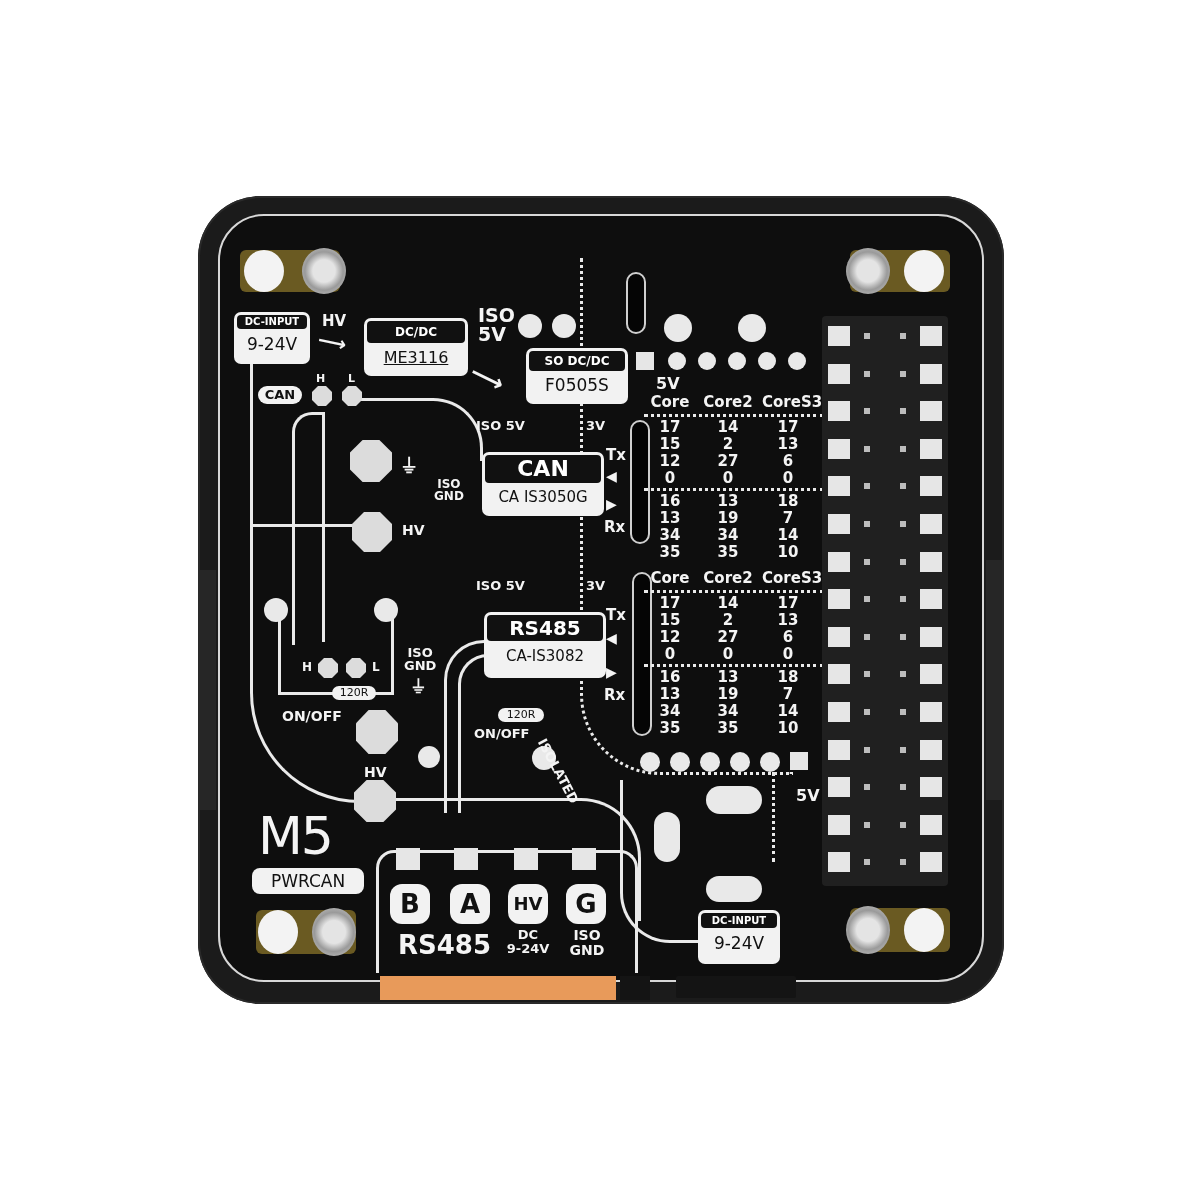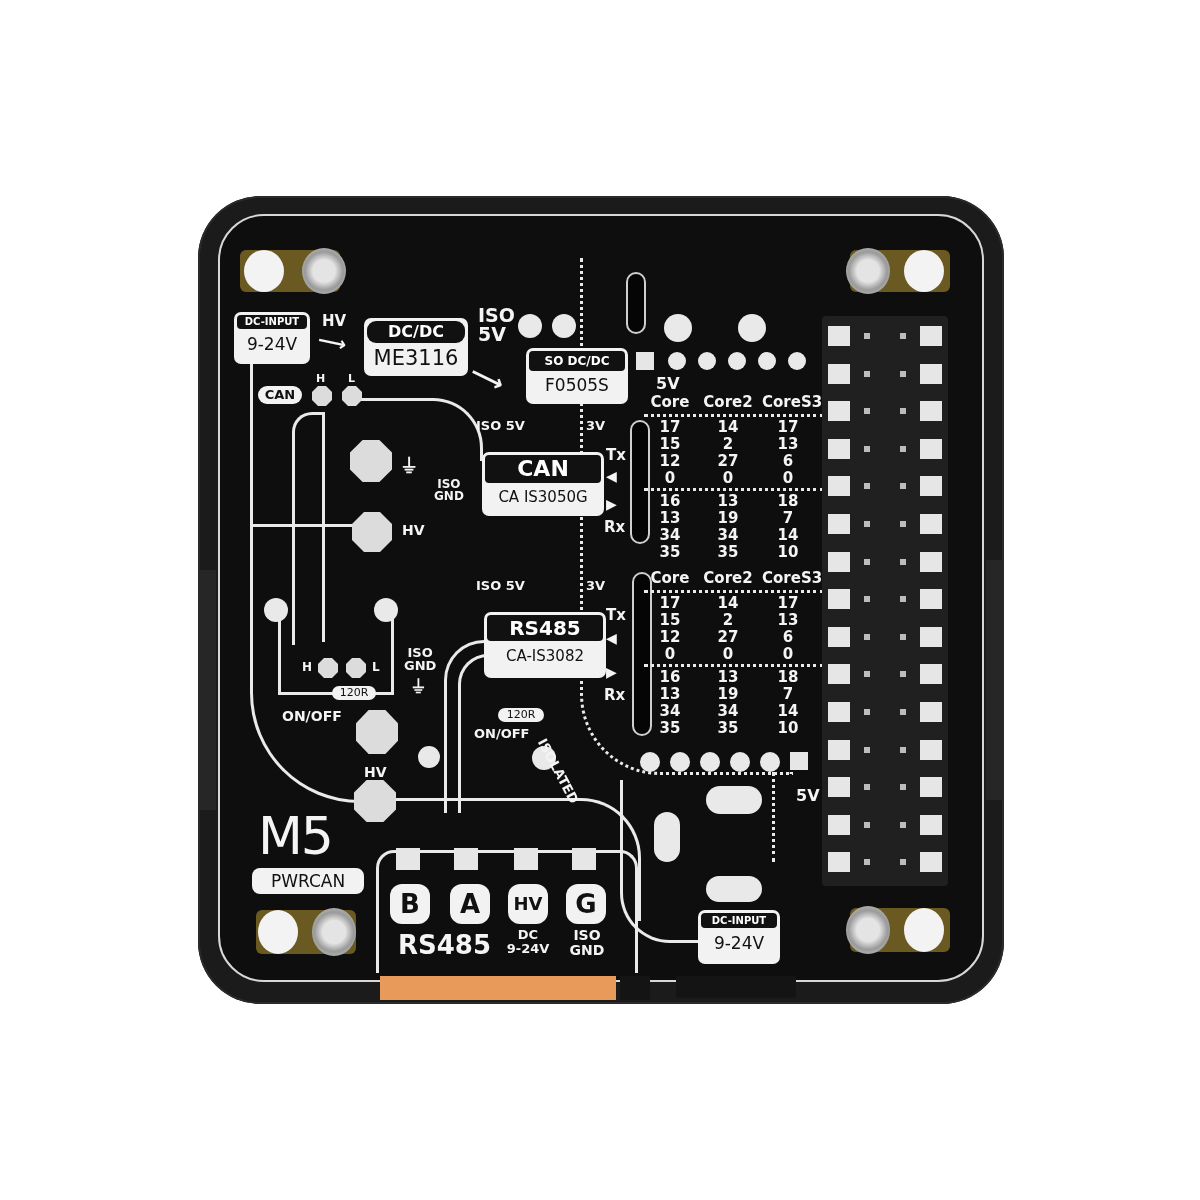--- a/index.html
+++ b/index.html
@@ -65,22 +65,22 @@
 <div class="abs dotv" style="left:772px;top:772px;width:0;height:90px;"></div>
 
 <div class="abs label-box" style="left:234px;top:312px;width:76px;height:52px;">
   <div class="label-head" style="font-size:10px;line-height:14px;">DC-INPUT</div>
   <div style="font-size:17px;line-height:30px;font-weight:normal;">9-24V</div>
 </div>
 <div class="abs silk" style="left:322px;top:312px;font-size:15px;">HV</div>
 <div class="abs silk" style="left:318px;top:330px;font-size:20px;transform:rotate(12deg);">⟶</div>
 
 <div class="abs label-box" style="left:364px;top:318px;width:104px;height:58px;">
-  <div class="label-head" style="font-size:16px;line-height:22px;border-radius:9px;">DC/DC</div>
-  <div style="font-size:21px;line-height:30px;font-weight:normal;">ME3116</div>
+  <div class="label-head" style="font-size:12px;line-height:22px;">DC/DC</div>
+  <div style="font-size:16px;line-height:30px;font-weight:normal;text-decoration:underline;">ME3116</div>
 </div>
 <div class="abs silk" style="left:470px;top:364px;font-size:24px;transform:rotate(26deg);">⟶</div>
 
 <div class="abs silk" style="left:478px;top:306px;font-size:19px;line-height:19px;">
   <div>ISO</div>
   <div>5V</div>
 </div>
 <div class="abs pad" style="left:518px;top:314px;width:24px;height:24px;"></div>
 <div class="abs pad" style="left:552px;top:314px;width:24px;height:24px;"></div>
 

